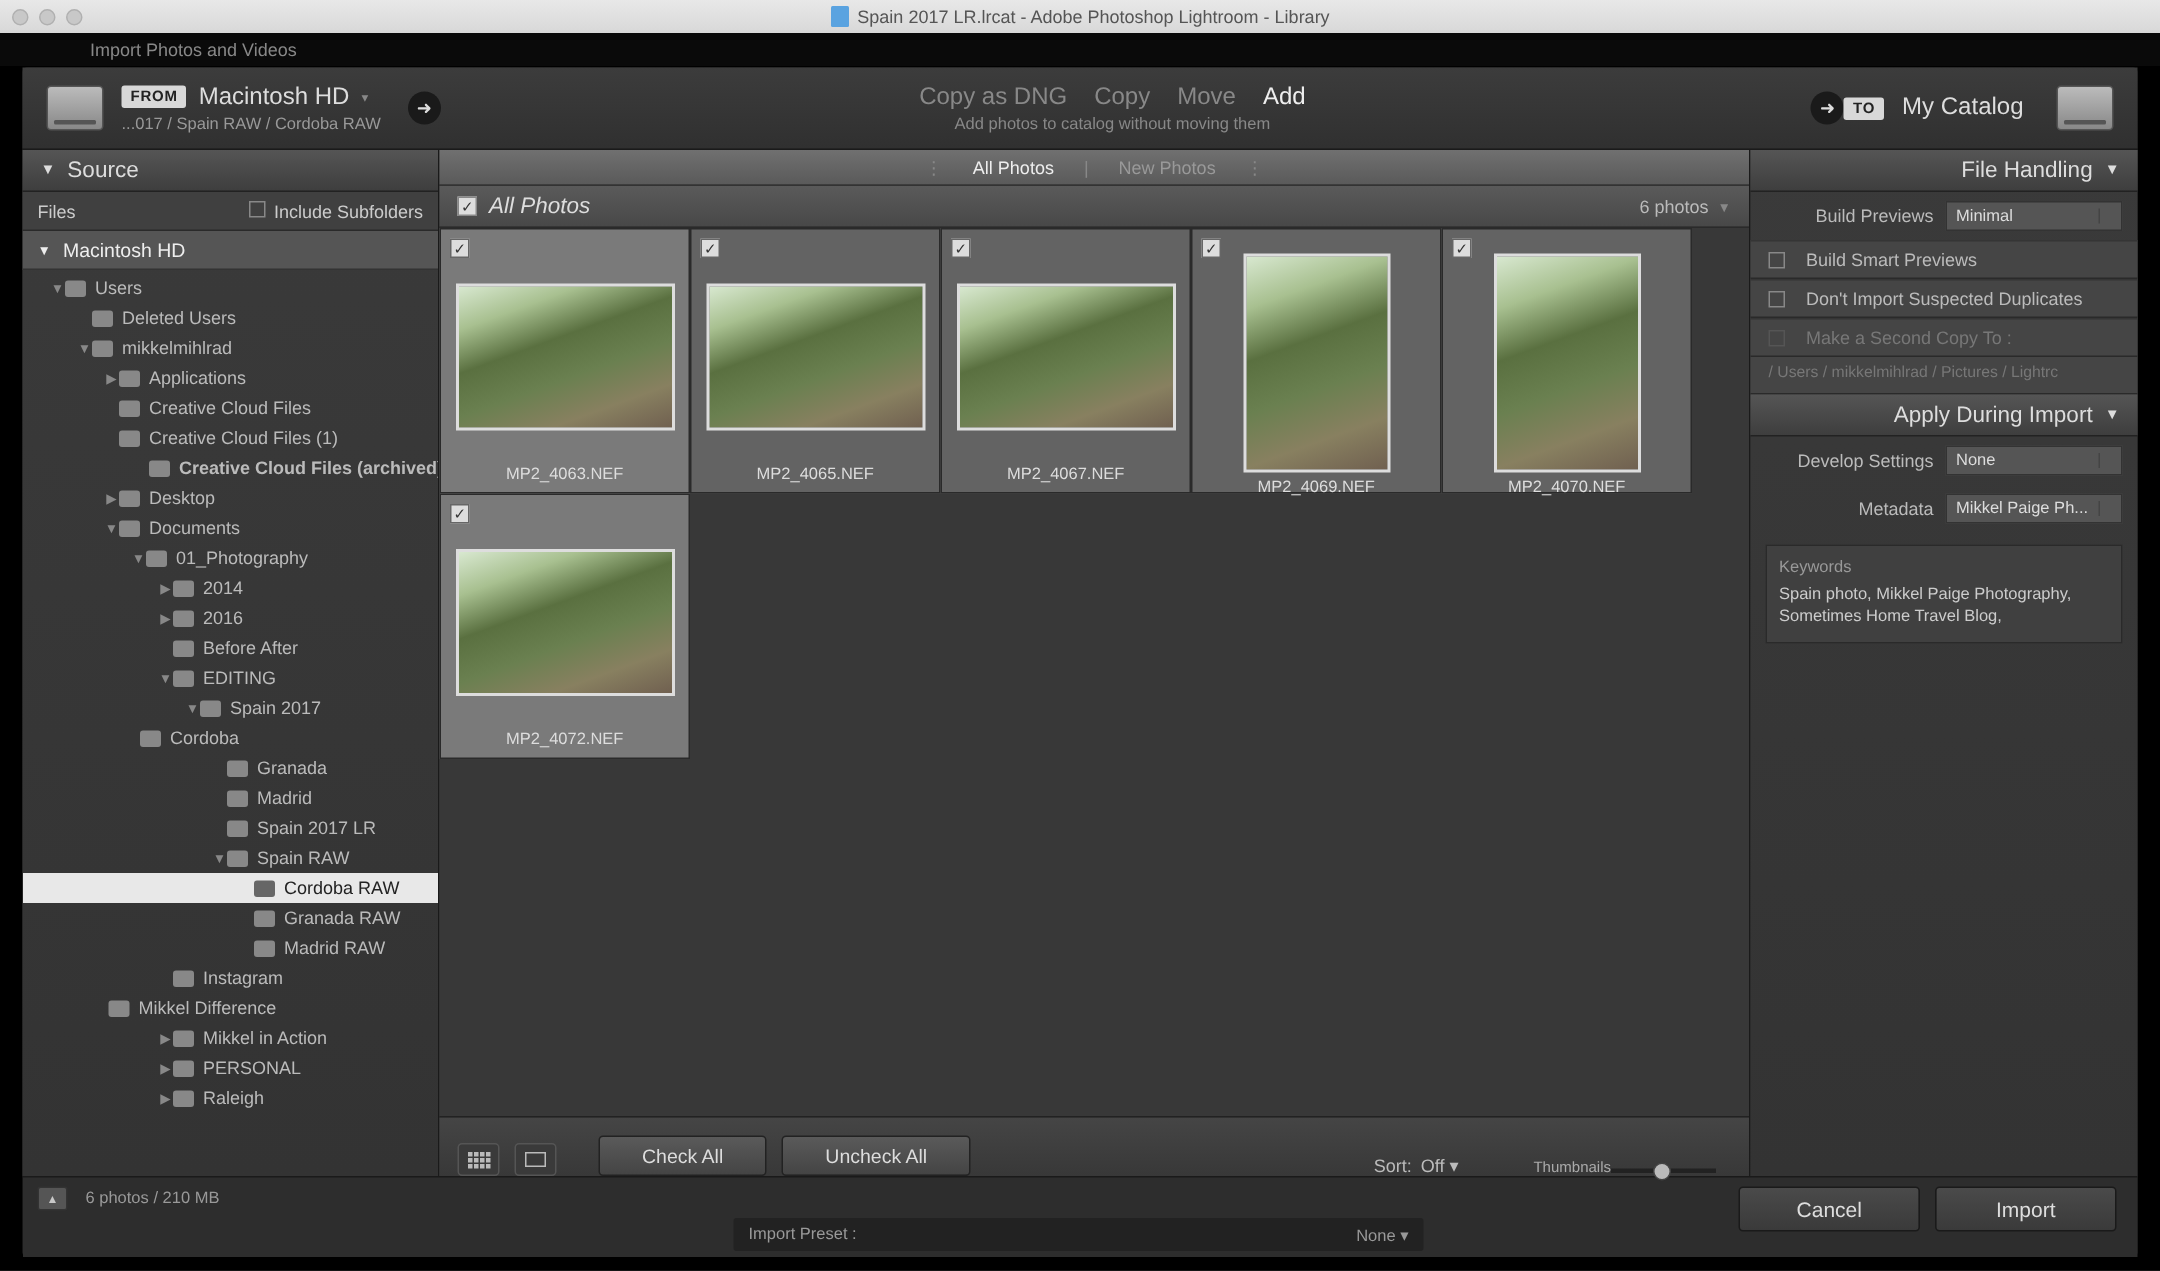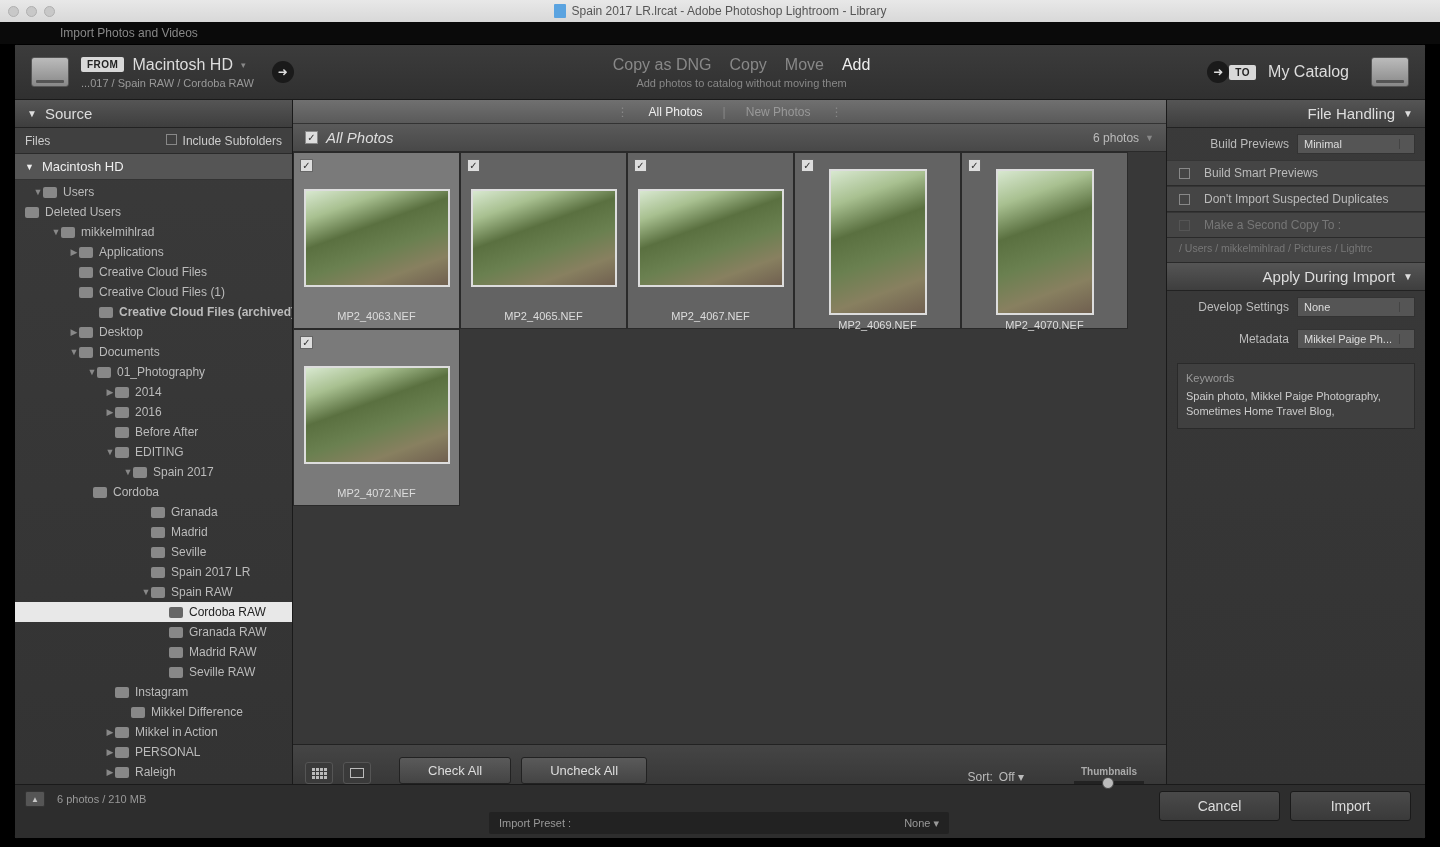--- a/index.html
+++ b/index.html
@@ -75,21 +75,21 @@
 .thumb .img.land { width:146px; height:98px;}
 .thumb .img.port { width:98px; height:146px;}
 .thumb .fname { height:18px; text-align:center; font-size:11px; color:#ddd;}
 .toolbar { height:40px; display:flex; align-items:flex-end; padding:0 12px; gap:10px; background:linear-gradient(#454545,#383838); border-top:1px solid #222;}
 .tb-ico { width:28px; height:22px; background:#3a3a3a; border:1px solid #555; border-radius:3px; display:flex; align-items:center; justify-content:center;}
 .gridico { display:grid; grid-template-columns:repeat(4,3px); grid-template-rows:repeat(3,3px); gap:1px;}
 .gridico span{background:#bbb;}
 .singleico{width:14px;height:10px;border:1px solid #bbb;}
 .btn-g { padding:5px 28px; background:linear-gradient(#5a5a5a,#444); border:1px solid #222; border-radius:3px; color:#ddd; font-size:13px; cursor:pointer;}
 .sort-blk { margin-left:auto; display:flex; align-items:center; gap:6px; font-size:12px; color:#bbb;}
-.thumbs-blk { display:flex; flex-direction:column; align-items:center; margin-left:40px; margin-right:10px;font-weight:bold;}
+.thumbs-blk { display:flex; flex-direction:row; align-items:center; margin-left:40px; margin-right:10px;}
 .thumbs-blk .lbl{font-size:10px;color:#aaa;}
 .slider { width:70px; height:3px; background:#222; position:relative; margin-top:4px;}
 .slider::after{content:"";position:absolute;left:28px;top:-4px;width:10px;height:10px;background:#bbb;border-radius:50%;border:1px solid #444;}
 
 
 .right { width:258px; background:linear-gradient(#3a3a3a,#333); display:flex; flex-direction:column;}
 .panel-hdr.r { justify-content:flex-end;}
 .panel-hdr.r .tri{margin-left:8px;margin-right:0;}
 .opt-row { display:flex; align-items:center; padding:6px 10px; font-size:12px; color:#bbb; gap:8px;}
 .opt-row.rt { justify-content:flex-end;}
@@ -178,21 +178,21 @@
       <div class="drive-row">
           <span class="tri">▼</span>
           <span>Macintosh HD</span>
         </div>
       <div class="tree" id="tree">
           <div class="tree-item" style="padding-left: 18px;">
             <span class="tri">▼</span>
             <span class="fold"></span>
             <span>Users</span>
           </div>
-          <div class="tree-item" style="">
+          <div class="tree-item" style="padding-left: 36px;">
             <span class="blank"></span>
             <span class="fold"></span>
             <span>Deleted Users</span>
           </div>
           <div class="tree-item" style="padding-left: 36px;">
             <span class="tri">▼</span>
             <span class="fold"></span>
             <span>mikkelmihlrad</span>
           </div>
           <div class="tree-item" style="padding-left: 54px;">
@@ -266,58 +266,48 @@
             <span>Granada</span>
           </div>
           <div class="tree-item" style="padding-left: 126px;">
             <span class="blank"></span>
             <span class="fold"></span>
             <span>Madrid</span>
           </div>
           <div class="tree-item" style="padding-left: 126px;">
             <span class="blank"></span>
             <span class="fold"></span>
-            <span>Seville</span>
+            <span>Spain 2017 LR</span>
           </div>
           <div class="tree-item" style="padding-left: 126px;">
-            <span class="blank"></span>
-            <span class="fold"></span>
-            <span>Spain 2017 LR</span>
-          </div>
-          <div class="tree-item" style="padding-left: 126px;">
             <span class="tri">▼</span>
             <span class="fold"></span>
             <span>Spain RAW</span>
           </div>
           <div class="tree-item sel" style="padding-left: 144px;">
             <span class="blank"></span>
             <span class="fold"></span>
             <span>Cordoba RAW</span>
           </div>
           <div class="tree-item" style="padding-left: 144px;">
             <span class="blank"></span>
             <span class="fold"></span>
             <span>Granada RAW</span>
           </div>
           <div class="tree-item" style="padding-left: 144px;">
             <span class="blank"></span>
             <span class="fold"></span>
             <span>Madrid RAW</span>
           </div>
-          <div class="tree-item" style="padding-left: 144px;">
-            <span class="blank"></span>
-            <span class="fold"></span>
-            <span>Seville RAW</span>
-          </div>
           <div class="tree-item" style="padding-left: 90px;">
             <span class="blank"></span>
             <span class="fold"></span>
             <span>Instagram</span>
           </div>
-          <div class="tree-item" style="padding-left: 106px;">
+          <div class="tree-item" style="padding-left: 47px;">
             <span class="blank"></span>
             <span class="fold"></span>
             <span>Mikkel Difference</span>
           </div>
           <div class="tree-item" style="padding-left: 90px;">
             <span class="tri">▶</span>
             <span class="fold"></span>
             <span>Mikkel in Action</span>
           </div>
           <div class="tree-item" style="padding-left: 90px;">

